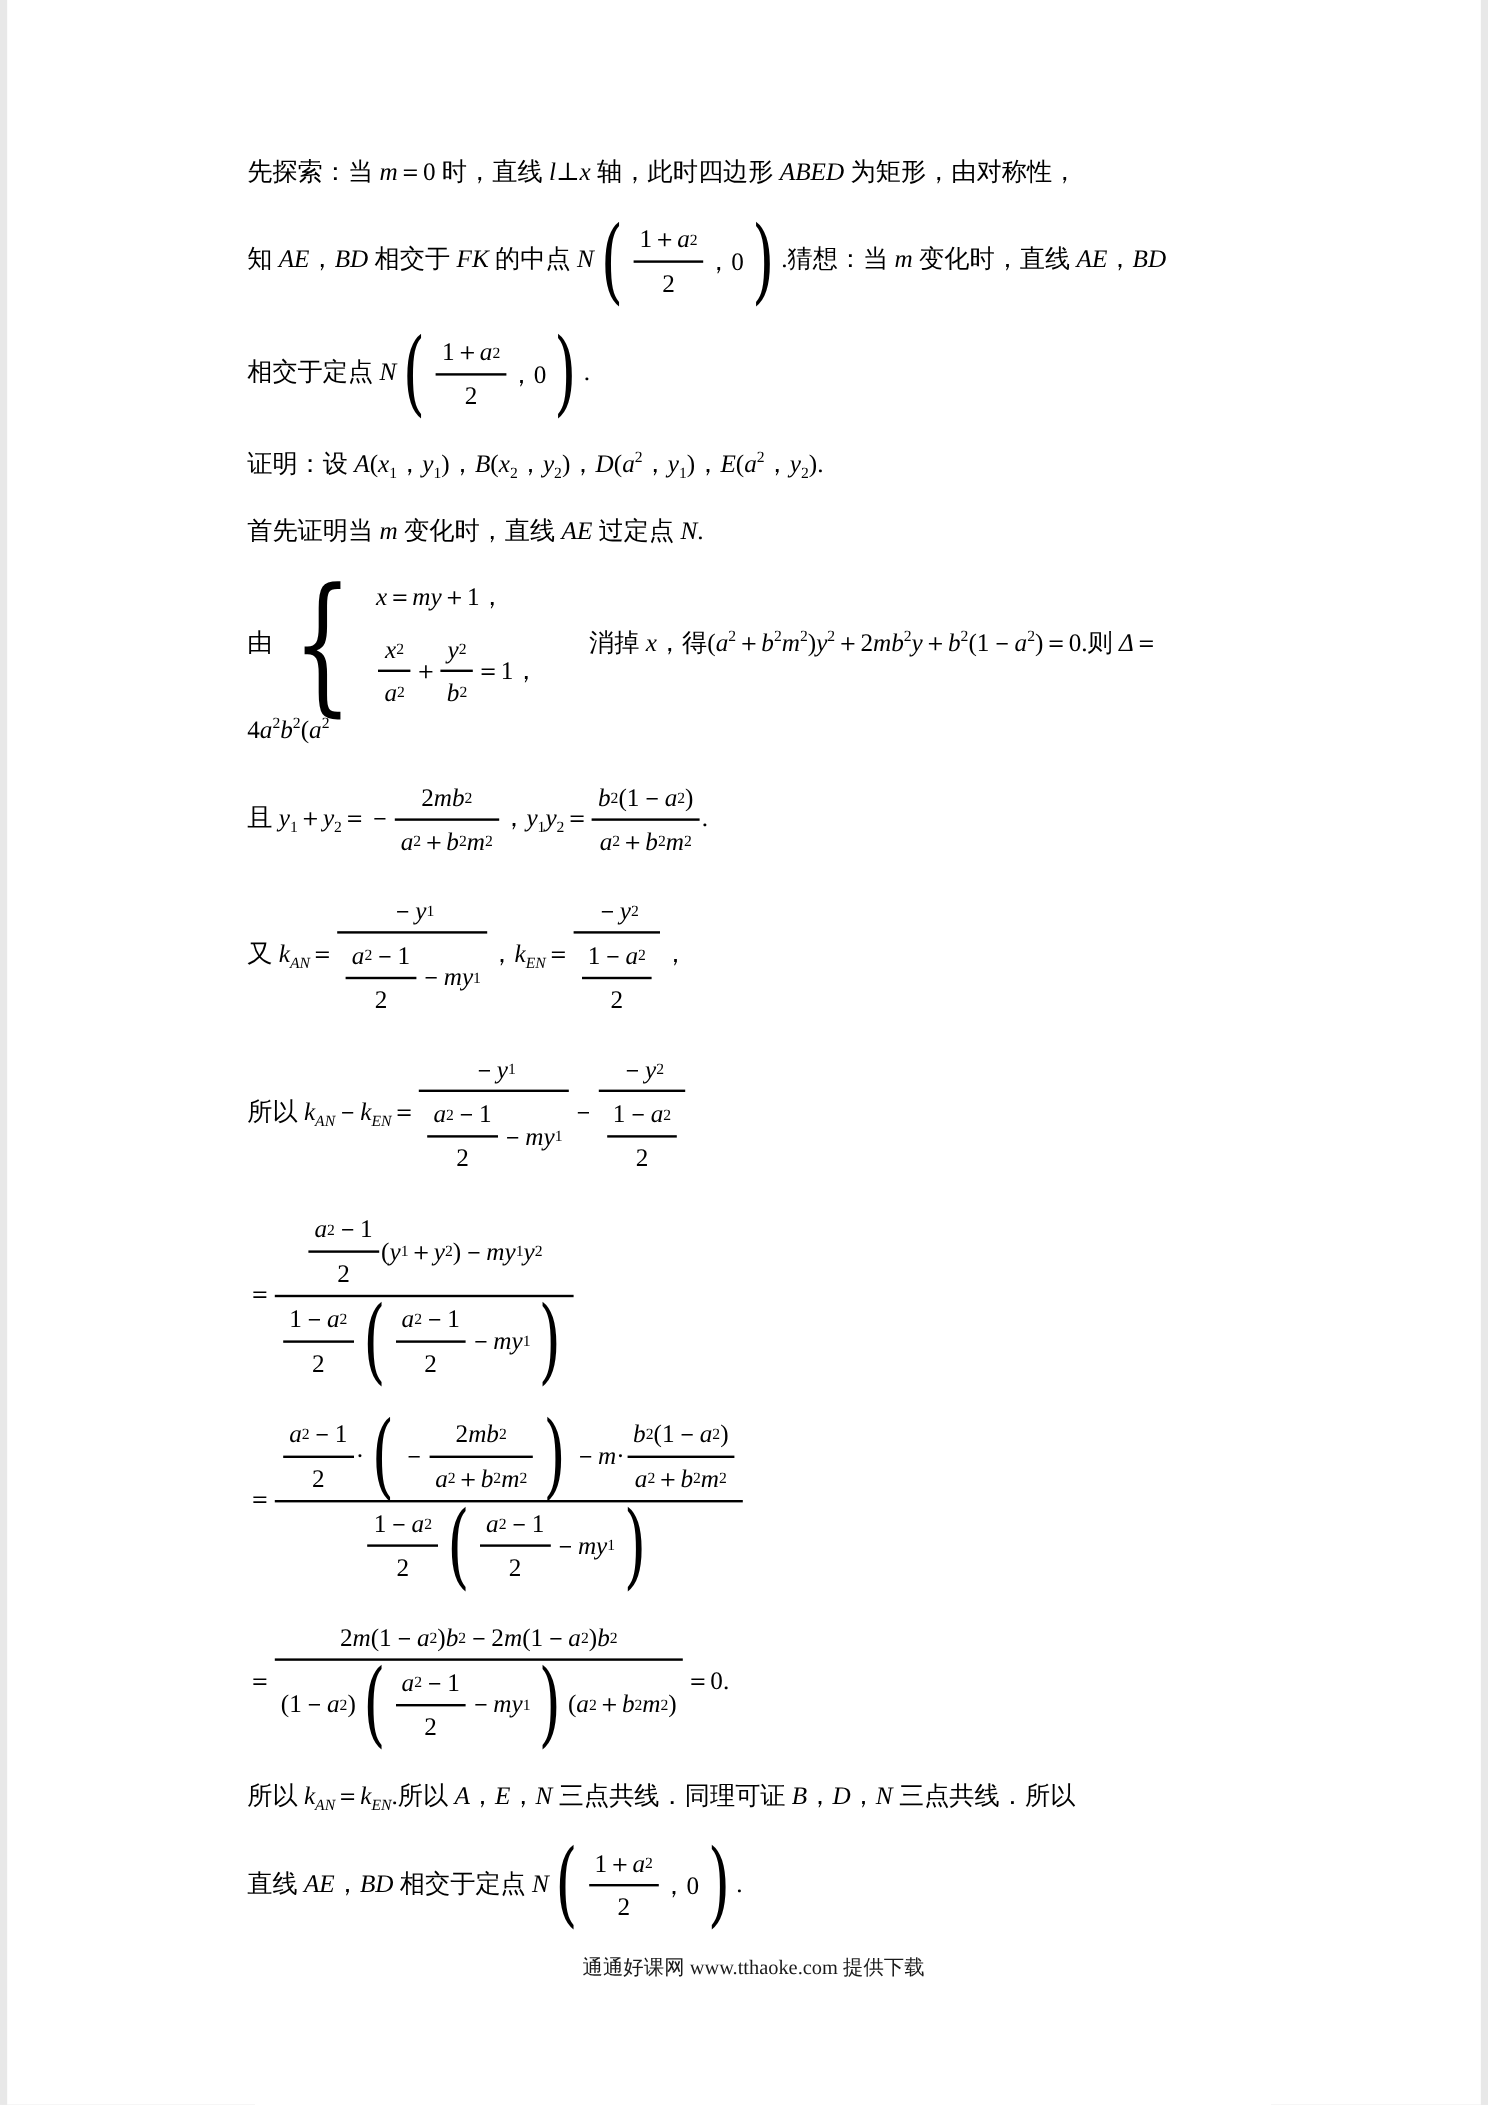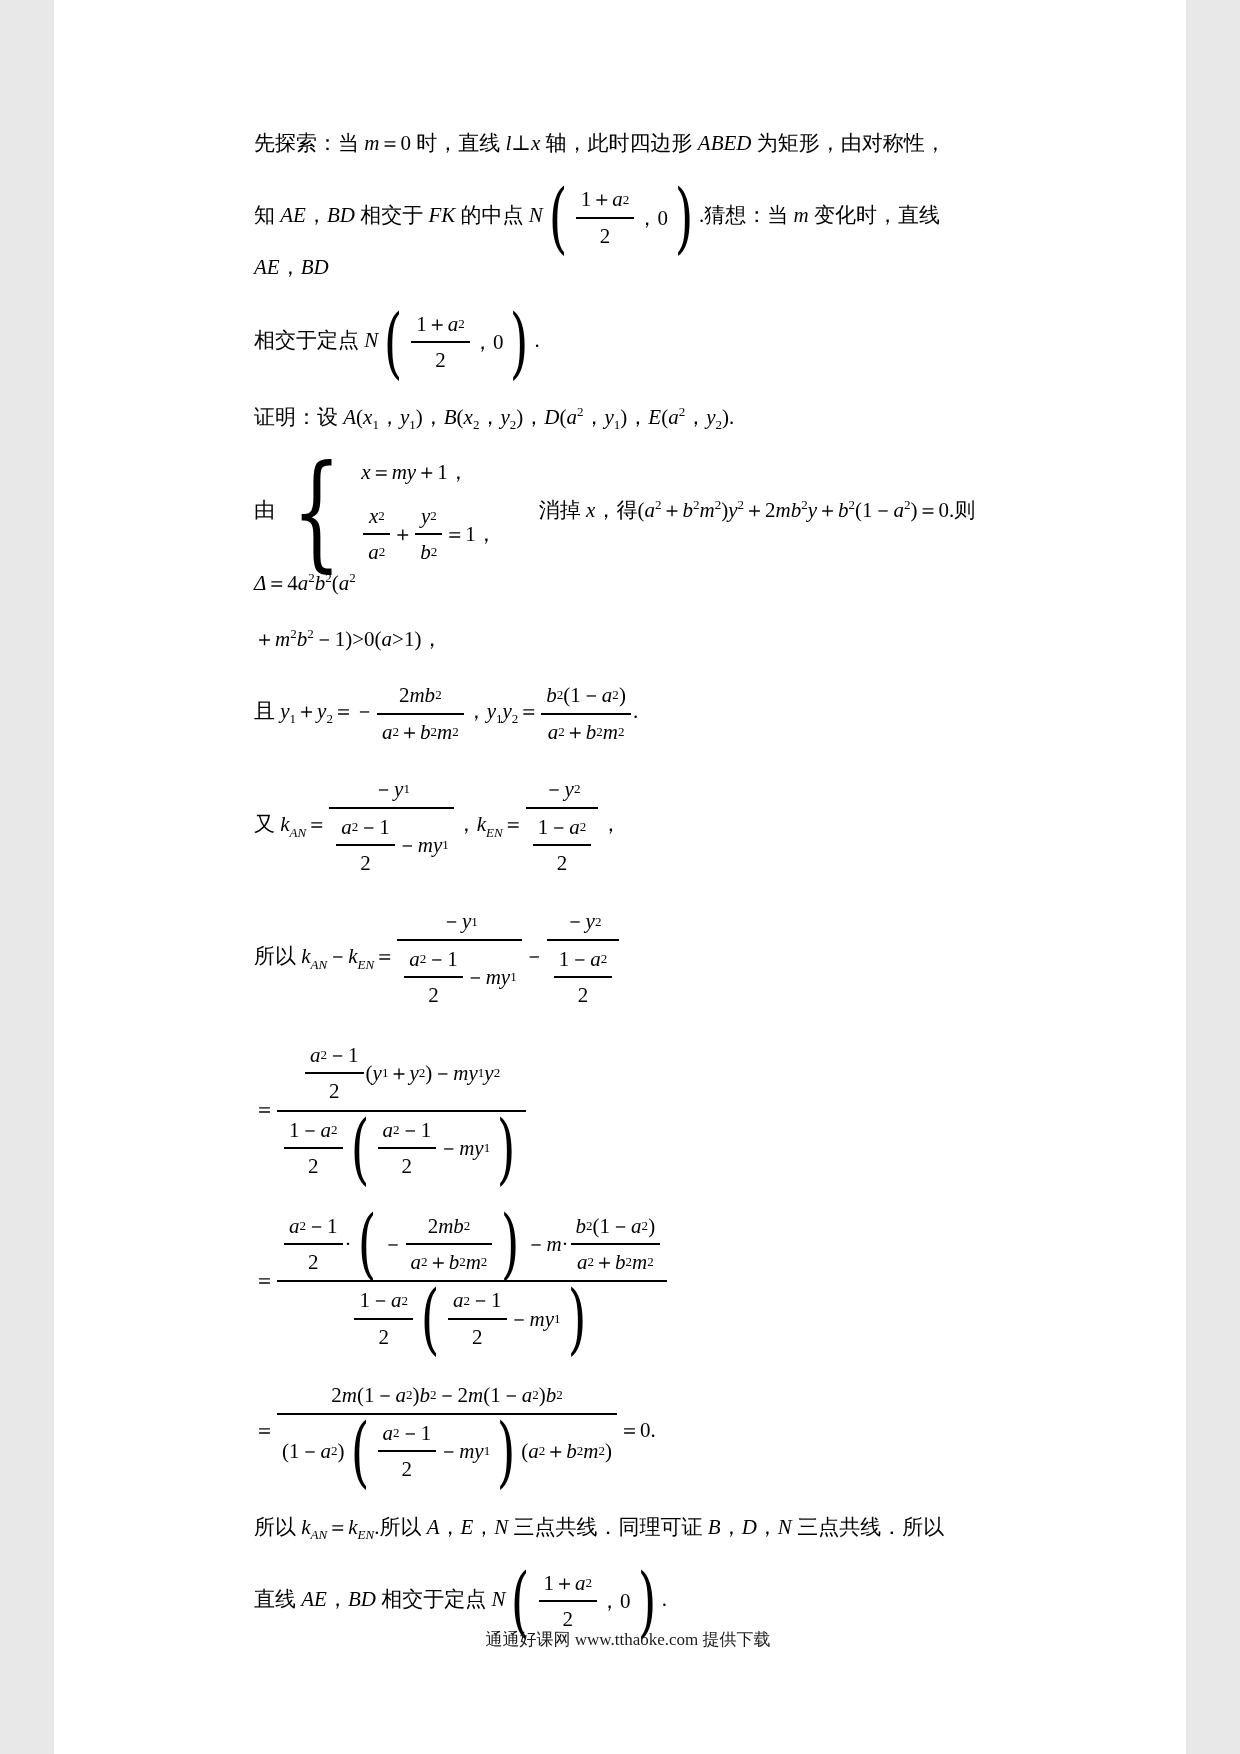--- a/index.html
+++ b/index.html
@@ -1,18 +1,18 @@
 <!DOCTYPE html>
 <html><head>
 <meta charset="utf-8">
 <style>
   html,body{margin:0;padding:0;background:#e8e8e8;}
   .page{
     position:relative;
-    width:1132px;height:1754px;
+    width:1228px;height:1754px;
     margin:0 auto;
     background:#ffffff;
     box-sizing:border-box;
     padding:128px 200px 0 200px;
     font-family:"Liberation Serif","DejaVu Serif",serif;
     font-size:21px;
     color:#000;
     overflow:hidden;
   }
   .line{display:block;margin-bottom:25px;line-height:1.45;}
@@ -85,20 +85,21 @@
               </span>
               <span class="den">
                 <span class="txt">2</span>
               </span>
             </span>
             <span class="txt">，0</span>
           </span>
           <span class="paren" style="font-size: 77.14px; height: 68.875px; transform: scaleX(0.62); transform-origin: center center;">)</span>
         </span><span class="txt">.</span></div>
       <div class="line"><span class="txt">证明：设 </span><span class="vr">A</span><span class="txt">(</span><span class="vr">x</span><sub class="sb">1</sub><span class="txt">，</span><span class="vr">y</span><sub class="sb">1</sub><span class="txt">)，</span><span class="vr">B</span><span class="txt">(</span><span class="vr">x</span><sub class="sb">2</sub><span class="txt">，</span><span class="vr">y</span><sub class="sb">2</sub><span class="txt">)，</span><span class="vr">D</span><span class="txt">(</span><span class="vr">a</span><sup class="sp">2</sup><span class="txt">，</span><span class="vr">y</span><sub class="sb">1</sub><span class="txt">)，</span><span class="vr">E</span><span class="txt">(</span><span class="vr">a</span><sup class="sp">2</sup><span class="txt">，</span><span class="vr">y</span><sub class="sb">2</sub><span class="txt">).</span></div>
+      <div class="line"><span class="txt">首先证明当 </span><span class="vr">m</span><span class="txt"> 变化时，直线 </span><span class="vr">AE</span><span class="txt"> 过定点 </span><span class="vr">N</span><span class="txt">.</span></div>
       <div class="line"><span class="txt">由</span><span class="cgroup">
           <span class="brace" style="font-size: 124.67px; height: 111.312px; transform: scaleX(0.62); transform-origin: center center;">{</span>
           <span class="crows">
             <span class="crow">
               <span class="vr">x</span>
               <span class="txt">＝</span>
               <span class="vr">my</span>
               <span class="txt">＋1，</span>
             </span>
             <span class="crow">
@@ -120,21 +121,20 @@
                 </span>
                 <span class="den">
                   <span class="vr">b</span>
                   <sup class="sp">2</sup>
                 </span>
               </span>
               <span class="txt">＝1，</span>
             </span>
           </span>
         </span><span class="txt">　　消掉 </span><span class="vr">x</span><span class="txt">，得(</span><span class="vr">a</span><sup class="sp">2</sup><span class="txt">＋</span><span class="vr">b</span><sup class="sp">2</sup><span class="vr">m</span><sup class="sp">2</sup><span class="txt">)</span><span class="vr">y</span><sup class="sp">2</sup><span class="txt">＋2</span><span class="vr">mb</span><sup class="sp">2</sup><span class="vr">y</span><span class="txt">＋</span><span class="vr">b</span><sup class="sp">2</sup><span class="txt">(1－</span><span class="vr">a</span><sup class="sp">2</sup><span class="txt">)＝0.则 </span><span class="vr">Δ</span><span class="txt">＝4</span><span class="vr">a</span><sup class="sp">2</sup><span class="vr">b</span><sup class="sp">2</sup><span class="txt">(</span><span class="vr">a</span><sup class="sp">2</sup></div>
-      <div class="line"><span class="txt">＋</span><span class="vr">m</span><sup class="sp">2</sup><span class="vr">b</span><sup class="sp">2</sup><span class="txt">－1)&gt;0(</span><span class="vr">a</span><span class="txt">&gt;1)，</span></div>
       <div class="line"><span class="txt">且 </span><span class="vr">y</span><sub class="sb">1</sub><span class="txt">＋</span><span class="vr">y</span><sub class="sb">2</sub><span class="txt">＝－</span><span class="frac">
           <span class="num">
             <span class="txt">2</span>
             <span class="vr">mb</span>
             <sup class="sp">2</sup>
           </span>
           <span class="den">
             <span class="vr">a</span>
             <sup class="sp">2</sup>
             <span class="txt">＋</span>

